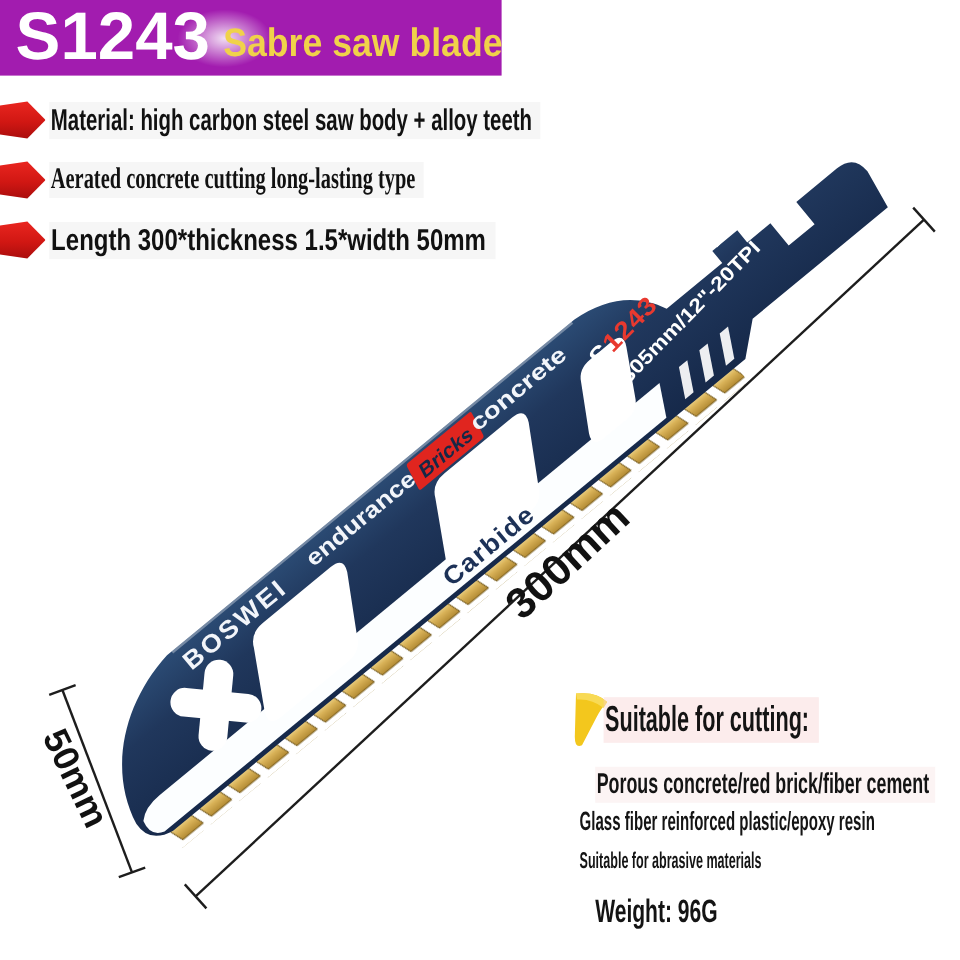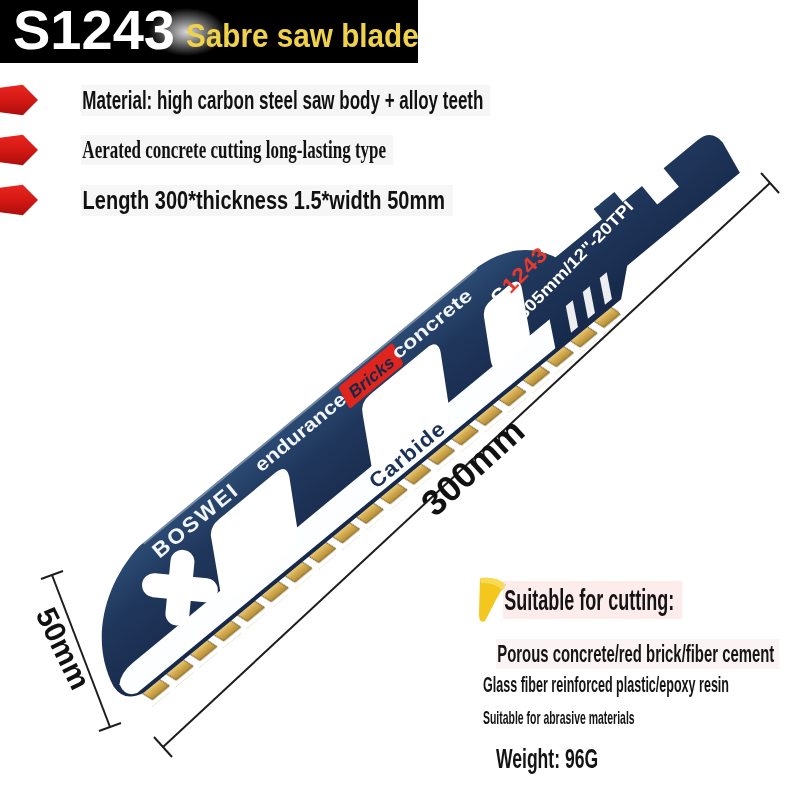--- a/index.html
+++ b/index.html
@@ -5,38 +5,38 @@
   html,body{margin:0;padding:0;}
   body{
     width:800px;height:800px;position:relative;overflow:hidden;
     background:#ffffff;
     font-family:"Liberation Sans",sans-serif;
   }
   .abs{position:absolute;}
   
   .banner{
     left:0;top:0;width:418px;height:63px;
-    background:#000000;
+    background:#a21caf;
   }
   .banner .flare{
     position:absolute;left:148px;top:8px;width:78px;height:48px;
     background:radial-gradient(closest-side,rgba(255,255,255,.85),rgba(255,255,255,0));
     pointer-events:none;
   }
   .banner .model{
     position:absolute;left:13px;top:-3px;
     font-size:56px;font-weight:bold;color:#ffffff;letter-spacing:0px;
   }
   .banner .subtitle{
     position:absolute;left:186px;top:17px;
     font-size:33px;font-weight:bold;color:#f0d24a;
     display:inline-block;transform:scaleX(.9);transform-origin:0 50%;white-space:nowrap;
   }
   
-  .bullet{left:0;height:36px;display:flex;align-items:center;gap:40px;}
+  .bullet{left:0;height:36px;display:flex;align-items:center;}
   .bullet .arrow{
     width:38px;height:32px;flex:0 0 38px;
     background:linear-gradient(180deg,#ea2620 0%,#d11713 55%,#a90d0d 100%);
     clip-path:polygon(0 12%,60% 2%,100% 50%,60% 98%,0 88%);
   }
   .bullet .btxt{
     margin-left:3px;
     font-size:25px;font-weight:bold;color:#111111;
     display:inline-block;transform-origin:0 50%;white-space:nowrap;
     background:rgba(0,0,0,0.035);padding:1px 10px 1px 2px;

